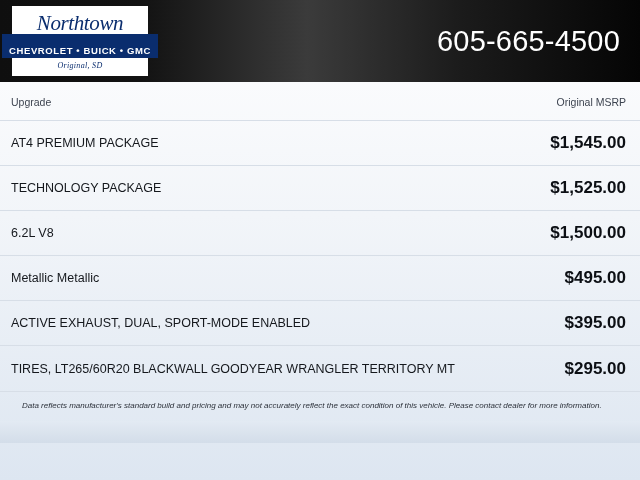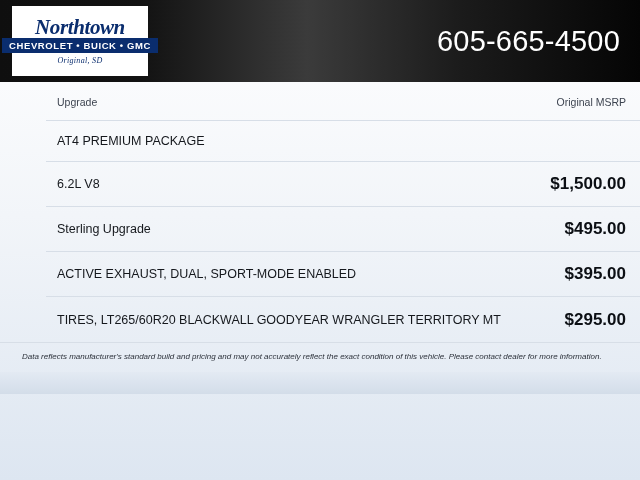--- a/index.html
+++ b/index.html
@@ -39,36 +39,36 @@
     background: #ffffff;
     display: flex;
     flex-direction: column;
     align-items: center;
     justify-content: center;
     padding: 2px 0;
     box-sizing: border-box;
   }
   .logo-name {
     font-family: "Liberation Serif", serif;
-    font-weight: bold;
+    font-weight: normal;
     font-style: italic;
     font-size: 21px;
     color: #0a2d6e;
     letter-spacing: -0.4px;
     line-height: 1.0;
     white-space: nowrap;
   }
   .logo-bar {
     margin-top: 0;
     background: #0a2d6e;
     color: #ffffff;
     font-size: 9.5px;
     font-weight: bold;
     letter-spacing: 0.6px;
-    padding: 2px 7px 2px 7px;
+    padding: 11px 7px 2px 7px;
     white-space: nowrap;
   }
   .logo-sub {
     font-family: "Liberation Serif", serif;
     font-style: italic;
     font-size: 8px;
     color: #0a2d6e;
     margin-top: 3px;
     letter-spacing: 0.3px;
   }
@@ -80,21 +80,20 @@
     color: #ffffff;
     font-size: 29px;
     font-weight: 400;
     letter-spacing: 0.2px;
     white-space: nowrap;
   }
 
   
   .table {
     padding: 0 0 0 0;
-    margin-left: 46px;
   }
   .col-head {
     display: flex;
     align-items: center;
     justify-content: space-between;
     padding: 14px 14px 12px 11px;
     font-size: 10.5px;
     color: #3d4450;
   }
   .col-head .right { text-align: right; padding-left: 14px; }
@@ -154,30 +153,35 @@
 
   <div class="table">
 
     <div class="col-head">
       <div class="left">Upgrade</div>
       <div class="right">Original MSRP</div>
     </div>
 
     <div class="row">
       <div class="label">AT4 PREMIUM PACKAGE</div>
+      <div class="price">$1,545.00</div>
     </div>
 
+    <div class="row">
+      <div class="label">TECHNOLOGY PACKAGE</div>
+      <div class="price">$1,525.00</div>
+    </div>
 
     <div class="row">
       <div class="label">6.2L V8</div>
       <div class="price">$1,500.00</div>
     </div>
 
     <div class="row">
-      <div class="label">Sterling Upgrade</div>
+      <div class="label">Metallic Metallic</div>
       <div class="price">$495.00</div>
     </div>
 
     <div class="row">
       <div class="label">ACTIVE EXHAUST, DUAL, SPORT-MODE ENABLED</div>
       <div class="price">$395.00</div>
     </div>
 
     <div class="row tall">
       <div class="label">TIRES, LT265/60R20 BLACKWALL GOODYEAR WRANGLER TERRITORY MT</div>

